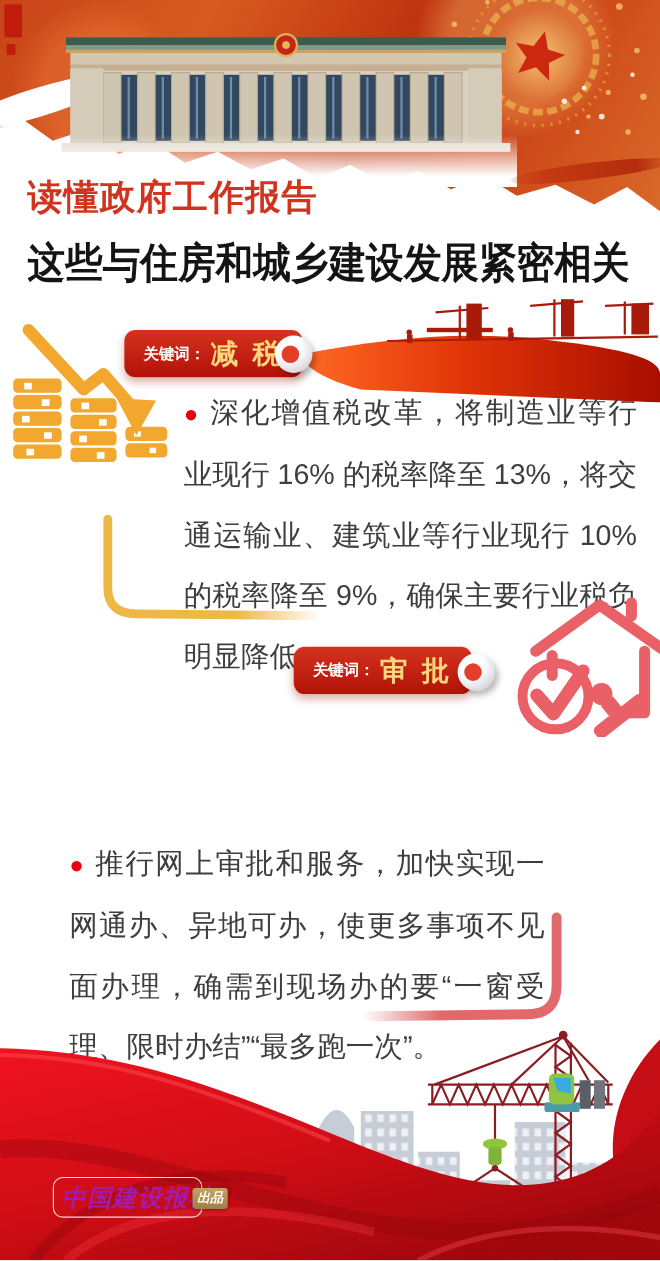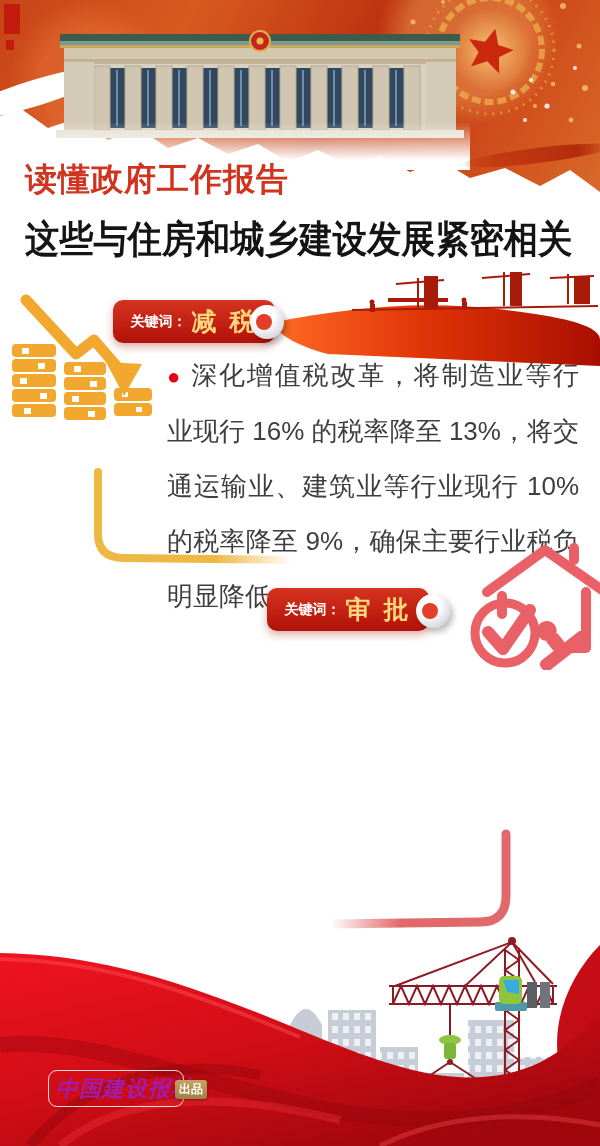--- a/index.html
+++ b/index.html
@@ -47,21 +47,21 @@
   .para{color:#3e3e3e;font-size:26px;line-height:55px;text-align:justify;}
   .dot{color:#e60012;font-size:22px;margin-right:9px;}
 
   
   .logo-box{left:48px;top:1070px;width:136px;height:37px;border:1.5px solid rgba(255,255,255,.85);
     border-radius:9px;display:flex;align-items:center;z-index:30;padding-left:7px;box-sizing:border-box;}
   .logo-script{color:#a21caf;font-family:"Liberation Serif","DejaVu Serif",serif;font-style:italic;
     font-weight:700;font-size:22px;letter-spacing:1px;white-space:nowrap;}
   .logo-badge{position:absolute;right:-24px;top:9px;width:32px;height:19px;border-radius:3px;
     background:linear-gradient(180deg,#c5a25e,#9f7f46);color:#fff;font-size:12px;font-weight:700;
-    display:flex;align-items:center;justify-content:center;box-shadow:0 1px 3px rgba(0,0,0,.35);}
+    display:flex;align-items:center;justify-content:center;box-shadow:0 1px 3px rgba(0,0,0,.35);font-style:italic;}
 </style>
 </head>
 <body>
 
 <div class="poster">
 
   <div class="abs header-red"></div>
   <div class="abs streak s1"></div>
   <div class="abs streak s2"></div>
   <div class="abs corner-mark"></div>
@@ -263,20 +263,21 @@
     </g>
     <path d="M38,102 L53,119 L80,80" fill="none" stroke="#e96066" stroke-width="12" stroke-linecap="round" stroke-linejoin="round"></path>
     <g transform="rotate(-38 112 122)" fill="#e96066">
       <rect x="86" y="116" width="56" height="13" rx="5"></rect>
       <rect x="106" y="104" width="14" height="12"></rect>
       <circle cx="113" cy="96" r="10"></circle>
     </g>
   </svg>
 
 
+  <p class="abs para" style="left:63px;top:758px;width:432px;margin:0;"><span class="dot">●</span><span>推行网上审批和服务，加快实现一网通办、异地可办，使更多事项不见面办理，确需到现场办的要“一窗受理、限时办结”“最多跑一次”。</span></p>
 
   <svg class="abs" style="left:320px;top:826px;" width="200" height="110" viewBox="0 0 200 110">
     <defs>
       <linearGradient id="gcoral" x1="1" y1="0" x2="0" y2="0">
         <stop offset="0%" stop-color="#e2696b"></stop>
         <stop offset="60%" stop-color="#e2696b"></stop>
         <stop offset="100%" stop-color="#e2696b" stop-opacity="0"></stop>
       </linearGradient>
     </defs>
     <path d="M186,8 L186,70 Q186,96 160,96 L10,98" fill="none" stroke="url(#gcoral)" stroke-width="9" stroke-linecap="round"></path>

